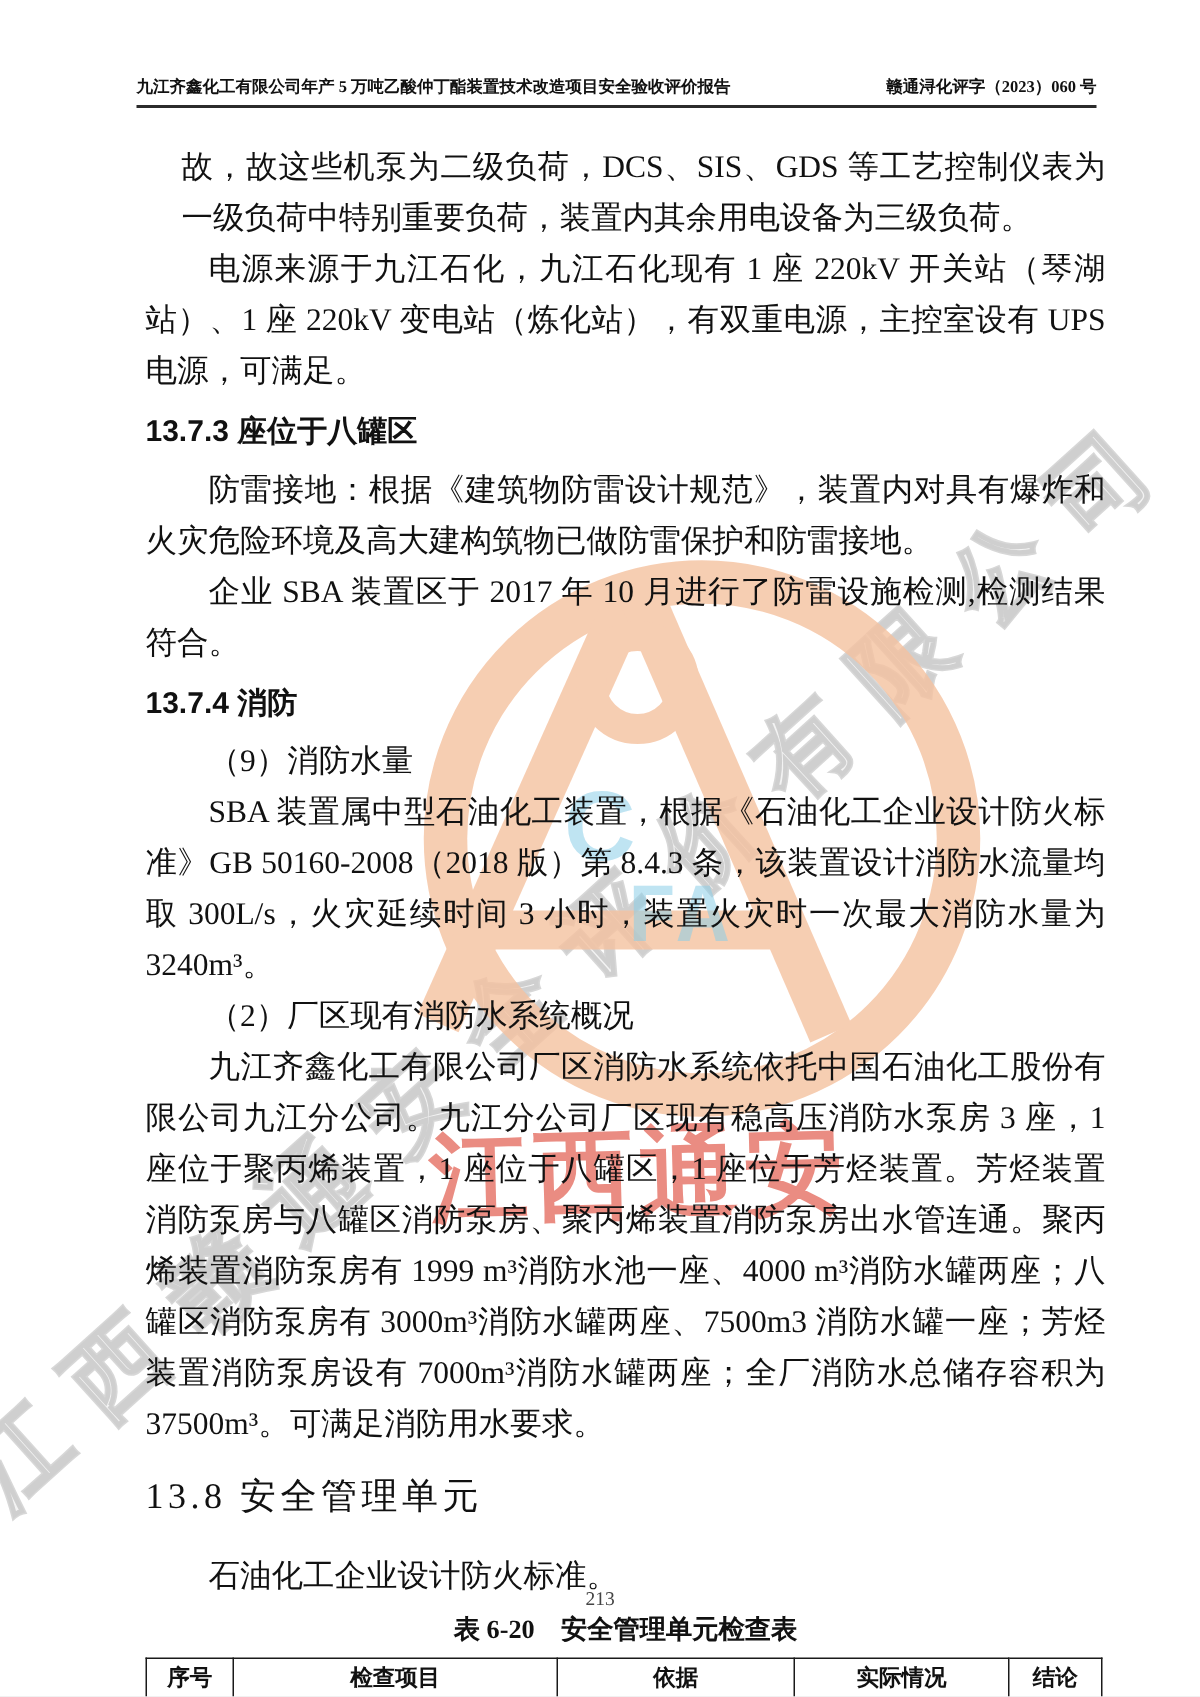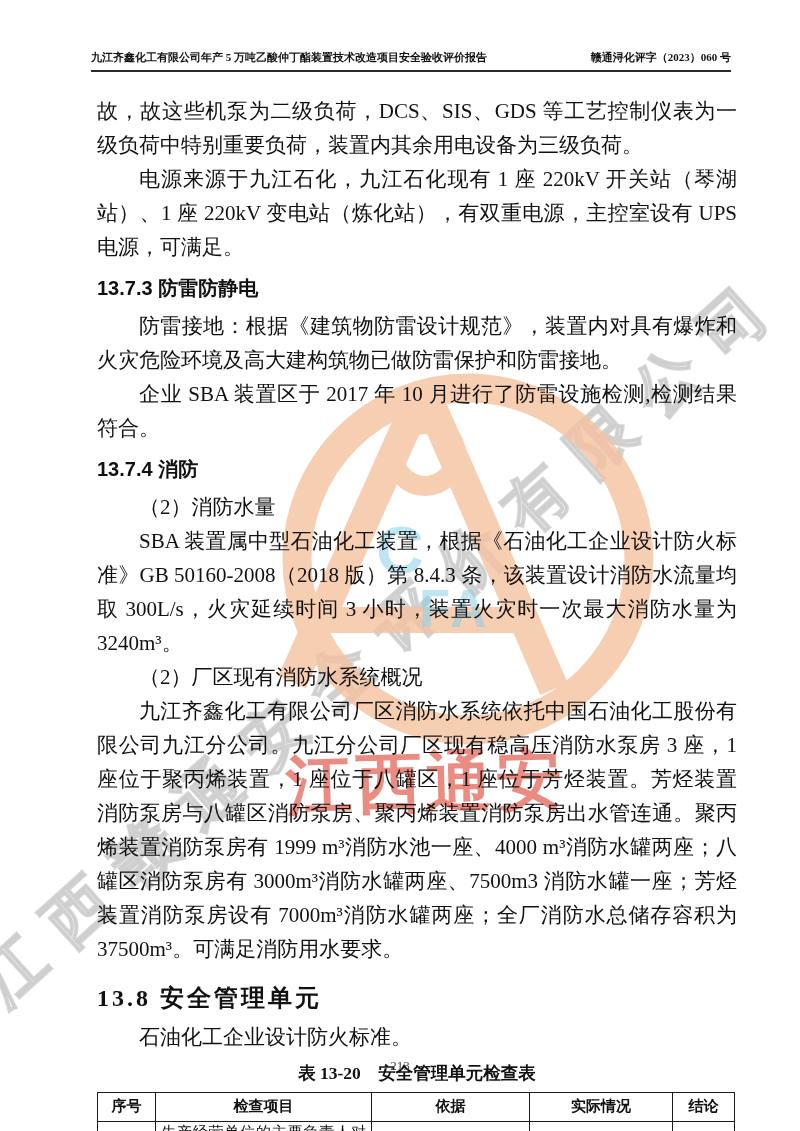--- a/index.html
+++ b/index.html
@@ -21,24 +21,24 @@
               color:rgba(138,206,232,0.55);font-family:Liberation Mono, monospace;}
   
   .content{position:absolute;inset:0;z-index:1;}
   .hdr{position:absolute;top:50px;left:91px;width:640px;display:flex;
        justify-content:space-between;align-items:flex-end;gap:20px;
        font-size:11px;font-weight:700;border-bottom:2px solid #2b2b2b;padding-bottom:5px;}
   .hdr span{white-space:nowrap;}
   .bodytxt{position:absolute;top:94px;left:97px;width:640px;
            font-size:21px;line-height:34px;text-align:justify;}
   .bodytxt p{margin:0;text-indent:2em;}
-  .bodytxt p.noindent{text-indent:0;}
+  .bodytxt p.noindent{text-indent:0;margin-left:24px;}
   .h-black{font-family:"Liberation Sans","DejaVu Sans",sans-serif;
            font-size:20px;font-weight:700;margin:9px 0 6px;line-height:30px;text-indent:0;}
-  .h-kai{font-size:24px;font-weight:700;margin:14px 0 4px;line-height:36px;
+  .h-kai{font-size:24px;font-weight:400;margin:14px 0 17px;line-height:36px;
          letter-spacing:3px;text-indent:0;}
   .tbl-caption{margin:6px 0 6px;text-align:center;font-weight:700;font-size:17.5px;
                text-indent:0;line-height:26px;}
   table.chk{border-collapse:collapse;width:637px;table-layout:fixed;
             font-size:15px;margin:0;}
   table.chk th,table.chk td{border:1.5px solid #1a1a1a;padding:1px 5px;
             vertical-align:middle;line-height:19.5px;}
   table.chk th{font-weight:700;text-align:center;height:24px;padding:2px 2px;}
   td.c{text-align:center;}
   td.j{text-align:justify;}
@@ -68,34 +68,34 @@
 
     <div class="hdr">
       <span>九江齐鑫化工有限公司年产 5 万吨乙酸仲丁酯装置技术改造项目安全验收评价报告</span>
       <span>赣通浔化评字（2023）060 号</span>
     </div>
 
     <div class="bodytxt">
       <p class="noindent">故，故这些机泵为二级负荷，DCS、SIS、GDS 等工艺控制仪表为一级负荷中特别重要负荷，装置内其余用电设备为三级负荷。</p>
       <p>电源来源于九江石化，九江石化现有 1 座 220kV 开关站（琴湖站）、1 座 220kV 变电站（炼化站），有双重电源，主控室设有 UPS 电源，可满足。</p>
 
-      <div class="h-black">13.7.3 防雷防静电</div>
+      <div class="h-black">13.7.3 座位于八罐区</div>
       <p>防雷接地：根据《建筑物防雷设计规范》，装置内对具有爆炸和火灾危险环境及高大建构筑物已做防雷保护和防雷接地。</p>
       <p>企业 SBA 装置区于 2017 年 10 月进行了防雷设施检测,检测结果符合。</p>
 
       <div class="h-black">13.7.4 消防</div>
-      <p>（2）消防水量</p>
+      <p>（9）消防水量</p>
       <p>SBA 装置属中型石油化工装置，根据《石油化工企业设计防火标准》GB 50160-2008（2018 版）第 8.4.3 条，该装置设计消防水流量均取 300L/s，火灾延续时间 3 小时，装置火灾时一次最大消防水量为 3240m³。</p>
       <p>（2）厂区现有消防水系统概况</p>
       <p>九江齐鑫化工有限公司厂区消防水系统依托中国石油化工股份有限公司九江分公司。九江分公司厂区现有稳高压消防水泵房 3 座，1 座位于聚丙烯装置，1 座位于八罐区，1 座位于芳烃装置。芳烃装置消防泵房与八罐区消防泵房、聚丙烯装置消防泵房出水管连通。聚丙烯装置消防泵房有 1999 m³消防水池一座、4000 m³消防水罐两座；八罐区消防泵房有 3000m³消防水罐两座、7500m3 消防水罐一座；芳烃装置消防泵房设有 7000m³消防水罐两座；全厂消防水总储存容积为 37500m³。可满足消防用水要求。</p>
 
       <div class="h-kai">13.8 安全管理单元</div>
       <p>石油化工企业设计防火标准。</p>
 
-      <div class="tbl-caption">表 13-20　安全管理单元检查表</div>
+      <div class="tbl-caption">表 6-20　安全管理单元检查表</div>
 
       <table class="chk">
         <colgroup>
           <col style="width:58px">
             <col style="width:216px">
             <col style="width:158px">
           <col style="width:143px">
             <col style="width:62px">
         </colgroup>
         <thead>

